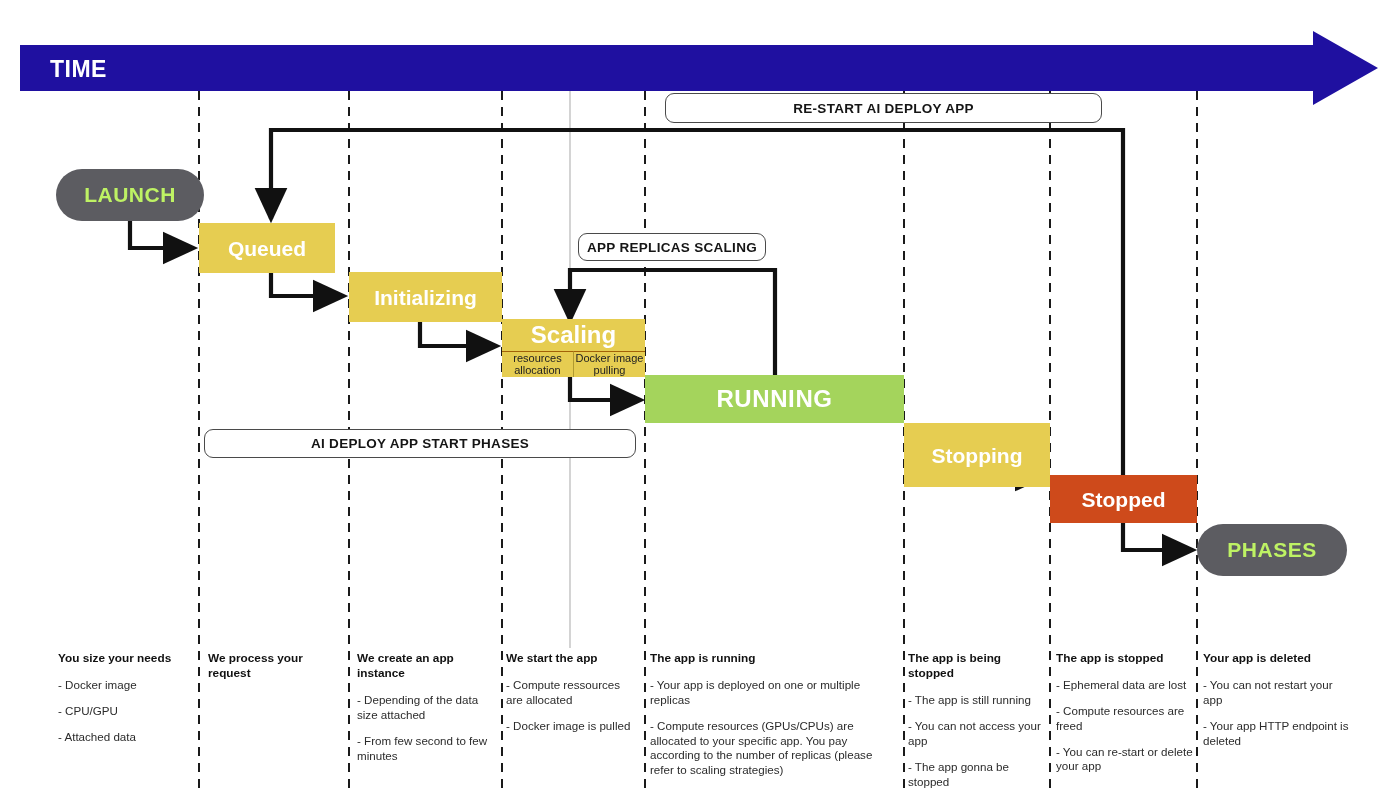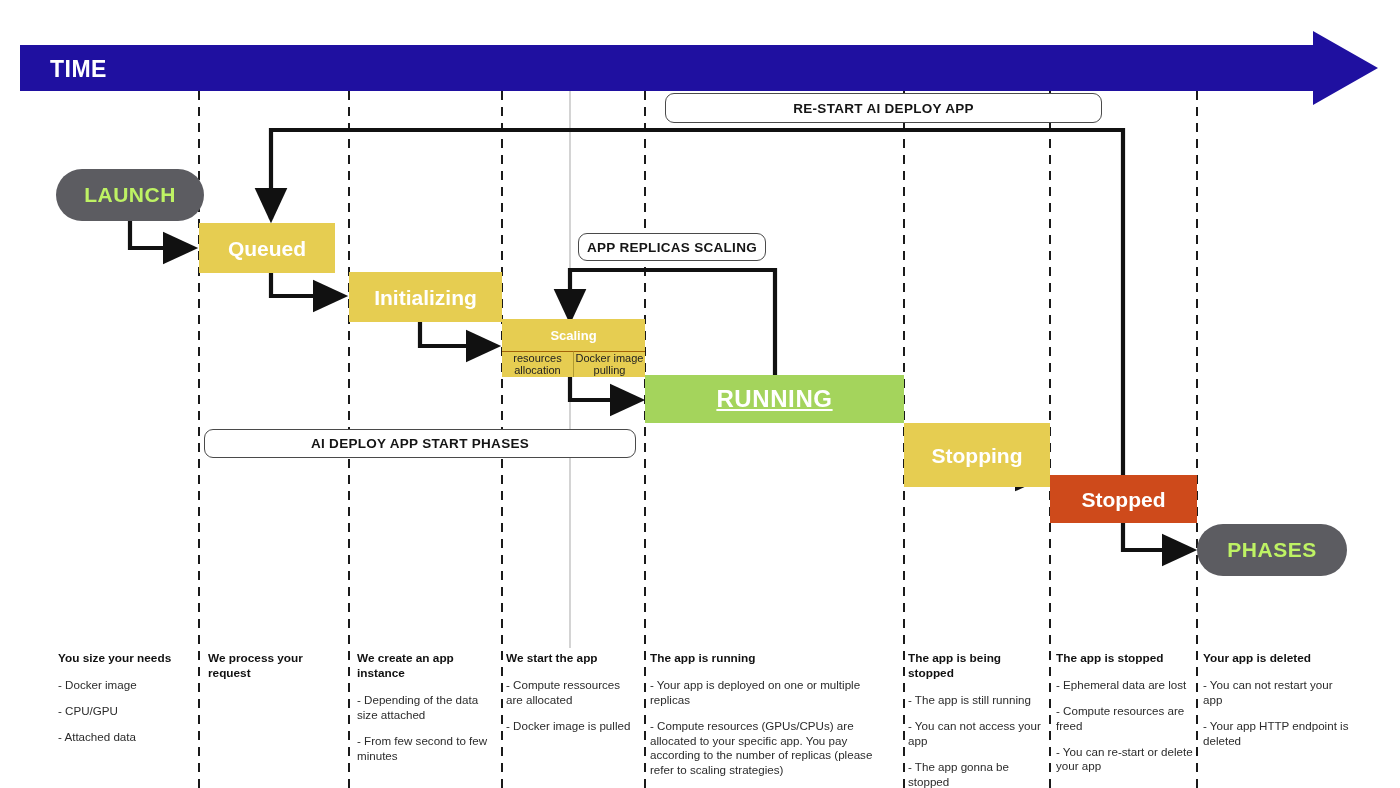--- a/index.html
+++ b/index.html
@@ -19,21 +19,21 @@
   }
 
   
   .state{
     position:absolute;box-sizing:border-box;
     display:flex;align-items:center;justify-content:center;
     color:#ffffff;font-weight:bold;z-index:4;
   }
   .state .lbl{display:block;line-height:1;}
   .yellow{background:#e6cd51;}
-  .green{background:#a4d45c;text-decoration:underline;}
+  .green{background:#a4d45c;}
   .orange{background:#ce4a1b;}
 
   
   .pill{
     position:absolute;box-sizing:border-box;background:#5c5c61;
     border-radius:28px;display:flex;align-items:center;justify-content:center;
     color:#bef264;font-weight:bold;font-size:21px;letter-spacing:.5px;z-index:5;
   }
 
   
@@ -121,21 +121,21 @@
   </div>
 
   <div class="state yellow" style="left:199px;top:200px;width:136px;height:50px;font-size:21px;">
     <span class="lbl">Queued</span>
   </div>
 
   <div class="state yellow" style="left:349px;top:249px;width:153px;height:50px;font-size:21px;">
     <span class="lbl">Initializing</span>
   </div>
 
-  <div class="state yellow" style="left:502px;top:296px;width:143px;height:32px;font-size:13px;">
+  <div class="state yellow" style="left:502px;top:296px;width:143px;height:32px;font-size:24px;">
     <span class="lbl">Scaling</span>
   </div>
 
   <div class="subcell" style="left:502px;top:328px;width:71px;height:26px;">
     <span>
       <span>resources</span><br>
       <span>allocation</span>
     </span>
   </div>
   <div class="subcell right" style="left:573px;top:328px;width:72px;height:26px;">

